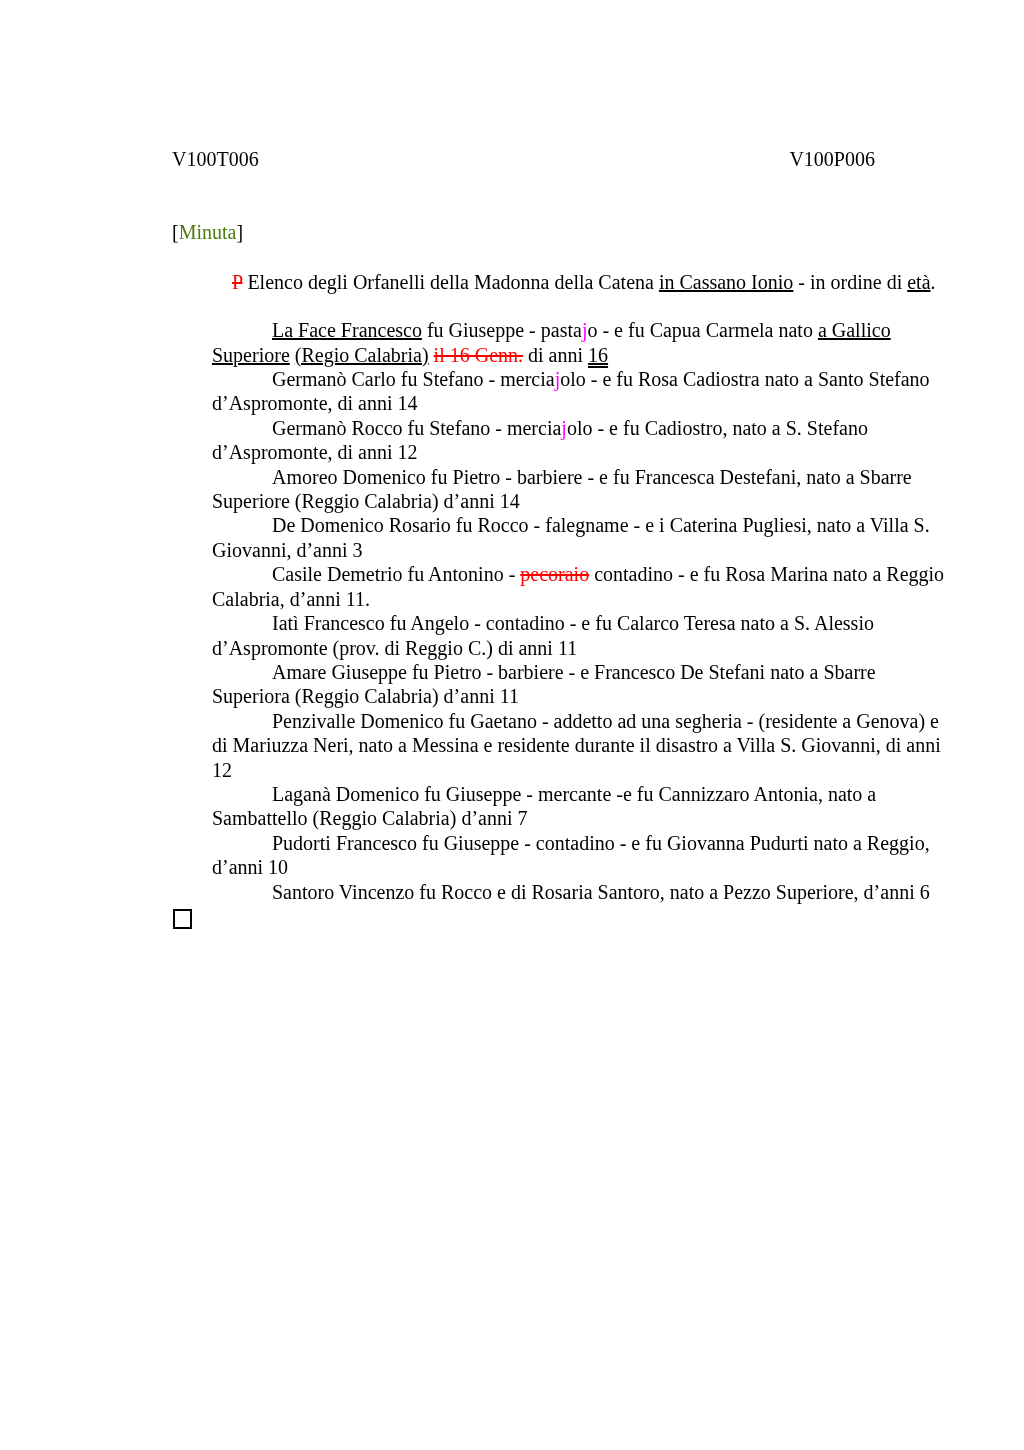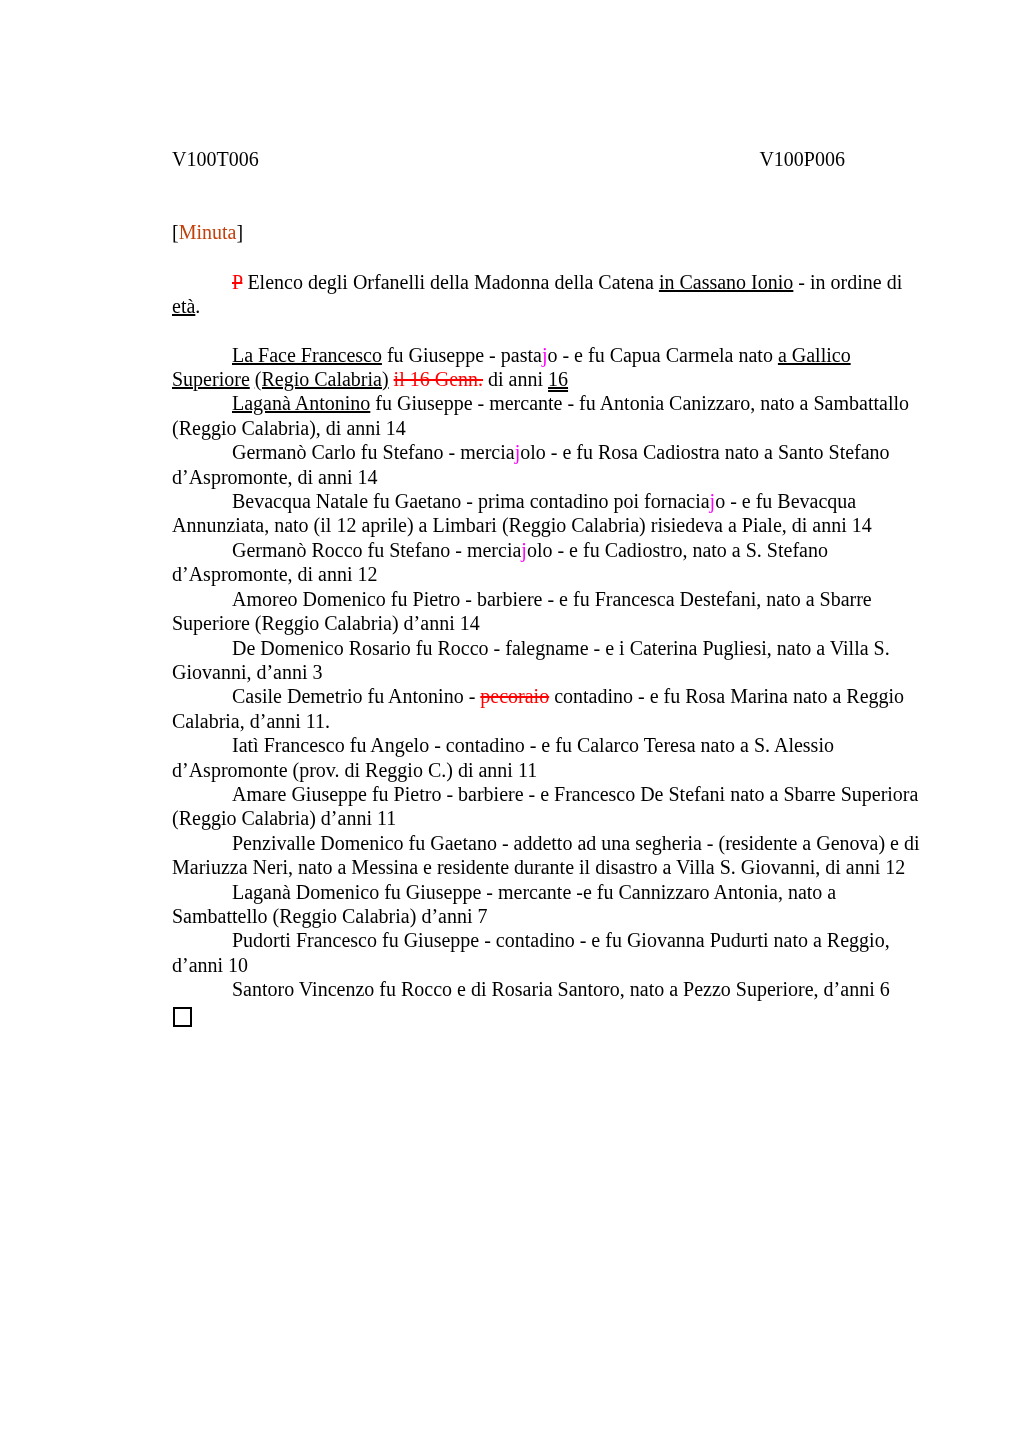--- a/index.html
+++ b/index.html
@@ -5,48 +5,48 @@
   html, body {
     margin: 0;
     padding: 0;
     background: #ffffff;
   }
   .page {
     position: relative;
     width: 1024px;
     height: 1450px;
     box-sizing: border-box;
-    padding: 147px 99px 0 172px;
+    padding: 147px 69px 0 172px;
     background: #ffffff;
     font-family: "Liberation Serif", serif;
     font-size: 20px;
     line-height: 24.4px;
     color: #000000;
   }
   p { margin: 0; }
   .header-row {
     display: flex;
     align-items: baseline;
   }
   .header-right {
     margin-left: auto;
     margin-right: 80px;
   }
   .minuta-line { margin-top: 49px; }
   .intro-para {
     margin-top: 25px;
     text-indent: 60px;
   }
-  .entry-list { margin-top: 24px; }
+  .entry-list { margin-top: 24px; margin-left: 40px; }
   .entry { text-indent: 60px; }
   .seg-u  { text-decoration: underline; }
   .seg-uu { text-decoration-line: underline; text-decoration-style: double; }
   .seg-rs { color: #ff0000; text-decoration: line-through; }
   .seg-m  { color: #ff00ff; }
-  .seg-b  { color: #c2410c; }
+  .seg-b  { color: #4d7c0f; }
   .end-square {
     margin-top: 5px;
     margin-left: 1px;
     width: 15px;
     height: 16px;
     border: 2px solid #000000;
     box-sizing: content-box;
   }
 </style>
 </head>
@@ -58,23 +58,21 @@
     <span>V100T006</span>
     <span class="header-right">V100P006</span>
   </div>
 
   <p class="minuta-line"><span>[</span><span class="seg-b">Minuta</span><span>]</span></p>
 
   <p class="intro-para"><span class="seg-rs">P</span><span> Elenco degli Orfanelli della Madonna della Catena </span><span class="seg-u">in Cassano Ionio</span><span> - in ordine di </span><span class="seg-u">età</span><span>.</span></p>
 
   <div class="entry-list">
       <p class="entry"><span class="seg-u">La Face Francesco</span><span> fu Giuseppe - pasta</span><span class="seg-m">j</span><span>o - e fu Capua Carmela nato </span><span class="seg-u">a Gallico Superiore</span><span> </span><span class="seg-u">(Regio Calabria)</span><span> </span><span class="seg-rs">il 16 Genn.</span><span> di anni </span><span class="seg-uu">16</span></p>
-      <p class="entry"><span class="seg-u">Laganà Antonino</span><span> fu Giuseppe - mercante - fu Antonia Canizzaro, nato a Sambattallo (Reggio Calabria), di anni 14</span></p>
       <p class="entry"><span>Germanò Carlo fu Stefano - mercia</span><span class="seg-m">j</span><span>olo - e fu Rosa Cadiostra nato a Santo Stefano d’Aspromonte, di anni 14</span></p>
-      <p class="entry"><span>Bevacqua Natale fu Gaetano - prima contadino poi fornacia</span><span class="seg-m">j</span><span>o - e fu Bevacqua Annunziata, nato (il 12 aprile) a Limbari (Reggio Calabria) risiedeva a Piale, di anni 14</span></p>
       <p class="entry"><span>Germanò Rocco fu Stefano - mercia</span><span class="seg-m">j</span><span>olo - e fu Cadiostro, nato a S. Stefano d’Aspromonte, di anni 12</span></p>
       <p class="entry"><span>Amoreo Domenico fu Pietro - barbiere - e fu Francesca Destefani, nato a Sbarre Superiore (Reggio Calabria) d’anni 14</span></p>
       <p class="entry"><span>De Domenico Rosario fu Rocco - falegname - e i Caterina Pugliesi, nato a Villa S. Giovanni, d’anni 3</span></p>
       <p class="entry"><span>Casile Demetrio fu Antonino - </span><span class="seg-rs">pecoraio</span><span> contadino - e fu Rosa Marina nato a Reggio Calabria, d’anni 11.</span></p>
       <p class="entry"><span>Iatì Francesco fu Angelo - contadino - e fu Calarco Teresa nato a S. Alessio d’Aspromonte (prov. di Reggio C.) di anni 11</span></p>
       <p class="entry"><span>Amare Giuseppe fu Pietro - barbiere - e Francesco De Stefani nato a Sbarre Superiora (Reggio Calabria) d’anni 11</span></p>
       <p class="entry"><span>Penzivalle Domenico fu Gaetano - addetto ad una segheria - (residente a Genova) e di Mariuzza Neri, nato a Messina e residente durante il disastro a Villa S. Giovanni, di anni 12</span></p>
       <p class="entry"><span>Laganà Domenico fu Giuseppe - mercante -e fu Cannizzaro Antonia, nato a Sambattello (Reggio Calabria) d’anni 7</span></p>
       <p class="entry"><span>Pudorti Francesco fu Giuseppe - contadino - e fu Giovanna Pudurti nato a Reggio, d’anni 10</span></p>
       <p class="entry"><span>Santoro Vincenzo fu Rocco e di Rosaria Santoro, nato a Pezzo Superiore, d’anni 6</span></p>

